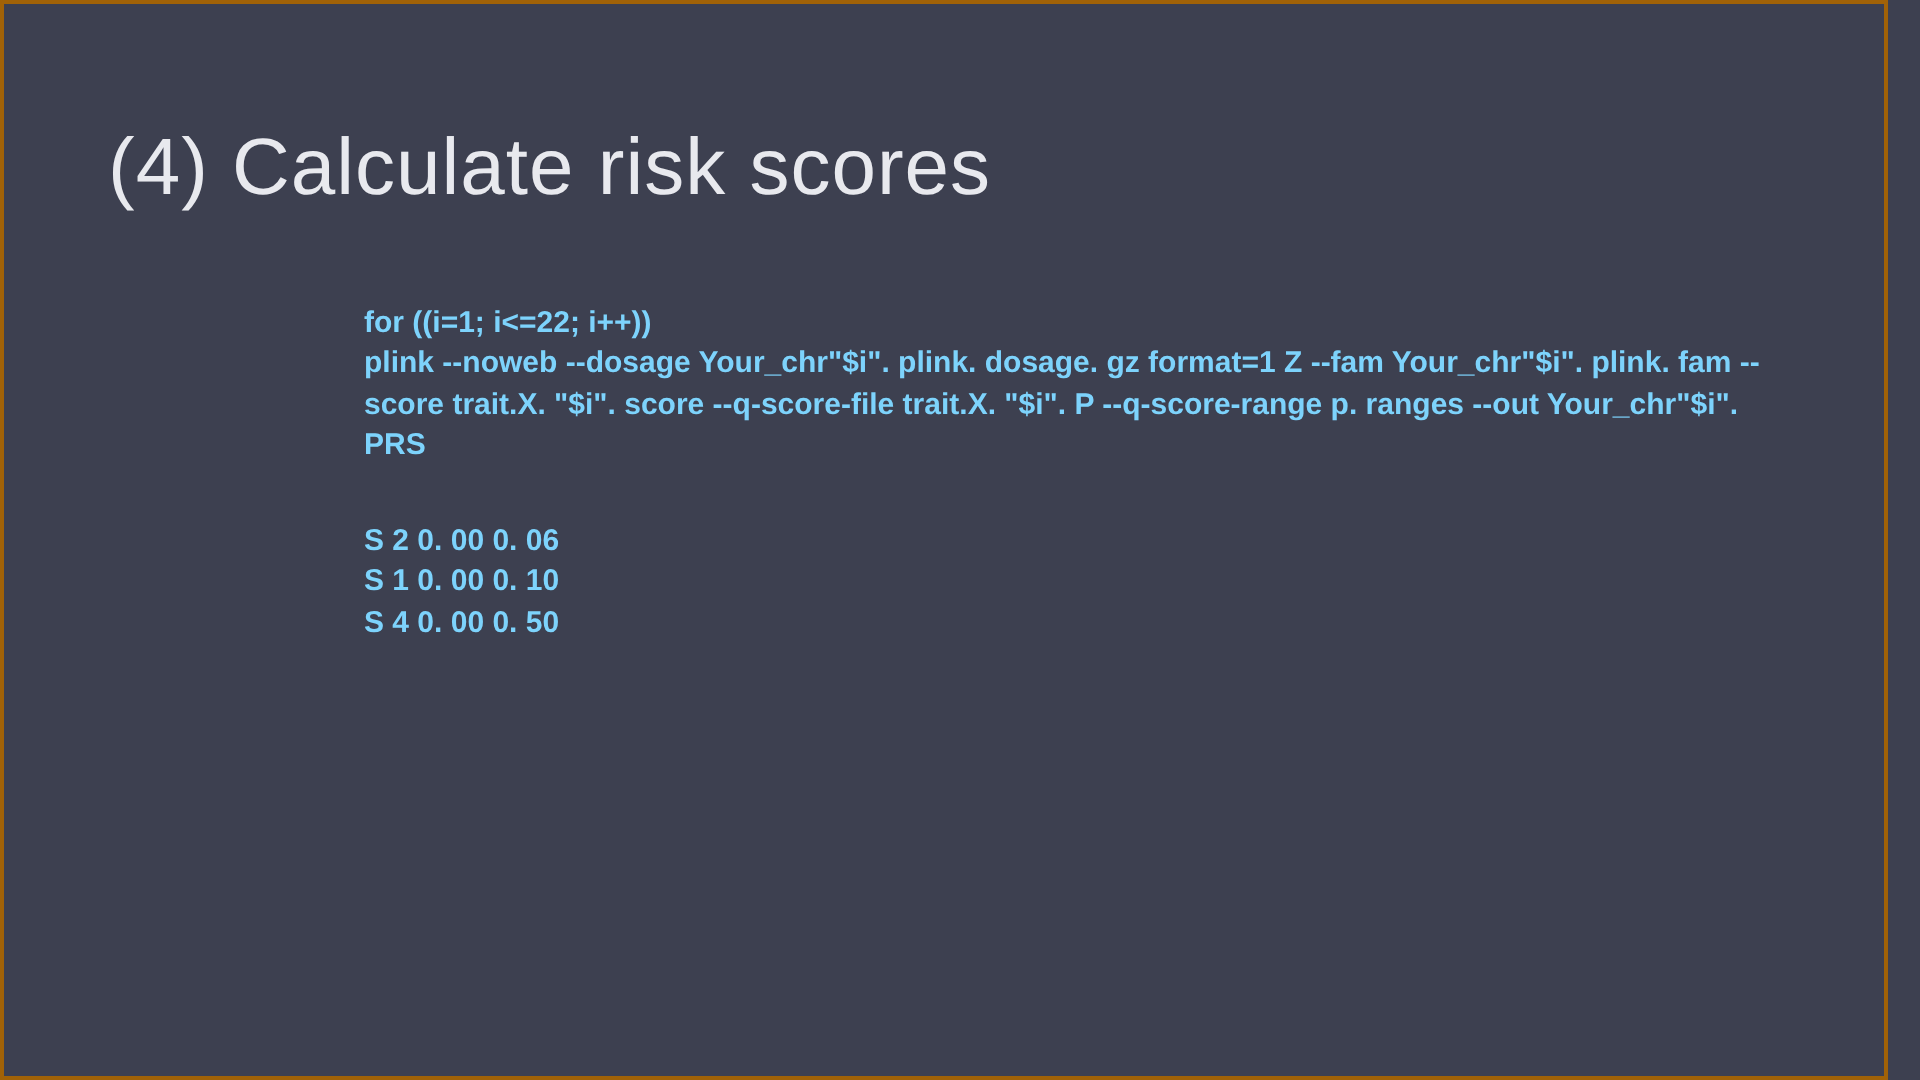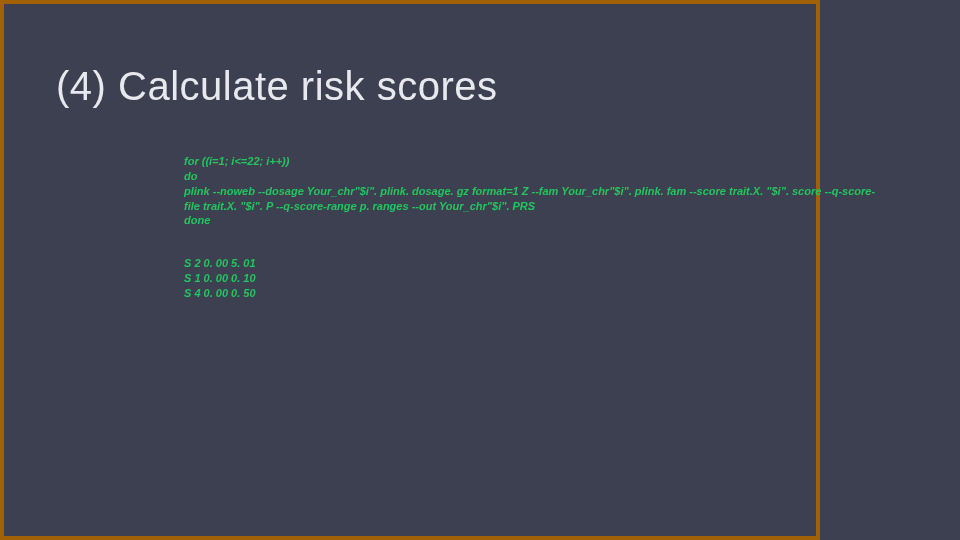--- a/index.html
+++ b/index.html
@@ -7,45 +7,44 @@
     padding: 0;
     width: 960px;
     height: 540px;
     background: #3d4050;
     font-family: "Segoe UI", "Helvetica Neue", Arial, sans-serif;
     color: #e8e9ee;
     overflow: hidden;
   }
   .slide {
     box-sizing: border-box;
-    width: 820px;
+    width: 944px;
     height: 540px;
     padding: 0;
-    border: 4px solid #a16207;
+    border: 2px solid #a16207;
     position: relative;
   }
   .title {
     font-size: 40px;
     font-weight: 400;
     color: #e8e9ee;
     position: absolute;
     left: 52px;
     top: 60px;
     letter-spacing: 0.5px;
   }
   .body {
     position: absolute;
     left: 180px;
     top: 150px;
     width: 700px;
-    font-size: 11px;
+    font-size: 15px;
     line-height: 1.35;
-    color: #22c55e;
+    color: #7dd3fc;
     font-weight: 600;
-    font-style: italic;
   }
   .block1 {
     margin-bottom: 28px;
   }
   .block2 {
   }
   .line {
     white-space: normal;
   }
 </style>
@@ -53,26 +52,24 @@
 <body>
 
 <div class="slide">
 
   <div class="title">(4) Calculate risk scores</div>
 
   <div class="body">
 
     <div class="block1">
       <div class="line">for ((i=1; i&lt;=22; i++))</div>
-      <div class="line">do</div>
       <div class="line">plink --noweb --dosage Your_chr"$i". plink. dosage. gz format=1 Z --fam Your_chr"$i". plink. fam --score trait.X. "$i". score --q-score-file trait.X. "$i". P --q-score-range p. ranges --out Your_chr"$i". PRS</div>
-      <div class="line">done</div>
     </div>
 
     <div class="block2">
-      <div class="line">S 2   0. 00  5. 01</div>
+      <div class="line">S 2   0. 00  0. 06</div>
       <div class="line">S 1   0. 00  0. 10</div>
       <div class="line">S 4   0. 00  0. 50</div>
     </div>
 
   </div>
 
 </div>
 
 </body></html>

